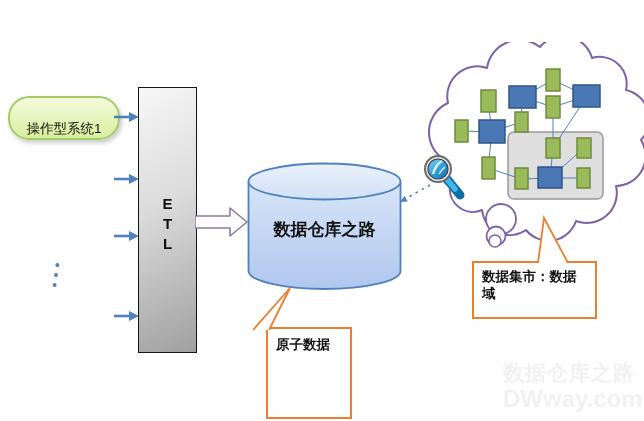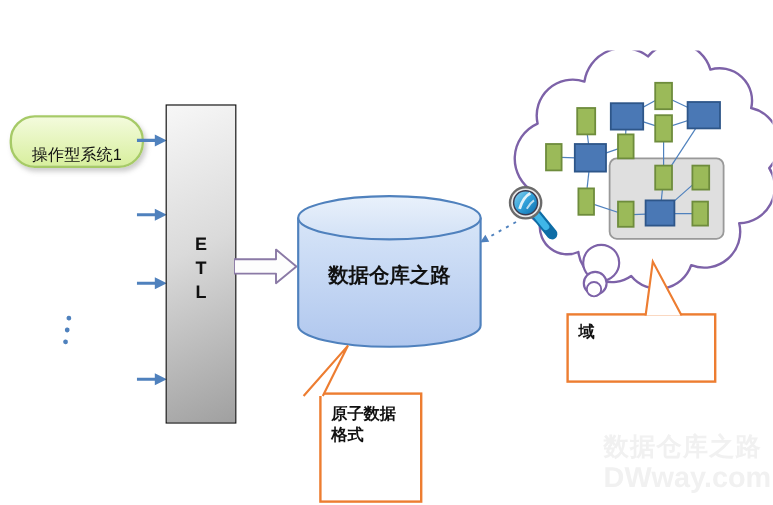--- a/index.html
+++ b/index.html
@@ -115,27 +115,27 @@
         </linearGradient>
       </defs>
       <path d="M1.5,19.5 L1.5,109 A76,18 0 0 0 153.5,109 L153.5,19.5" fill="url(#cylBody)" stroke="#4f81bd" stroke-width="1.8"></path>
       <ellipse cx="77.5" cy="19.5" rx="76" ry="18" fill="url(#cylTop)" stroke="#4f81bd" stroke-width="1.8"></ellipse>
     </svg>
     <div class="cyl-label">数据仓库之路</div>
   </div>
 
   <div class="callout callout-1">
     <div>原子数据</div>
-    <div>格式</div>
   </div>
   <svg class="tail tail-1" viewBox="0 0 46 46">
     <path d="M3,45 L40,3 L19,45" fill="#ffffff" stroke="#ed7d31" stroke-width="1.8"></path>
   </svg>
 
   <div class="callout callout-2">
+    <div>数据集市：数据</div>
     <div>域</div>
   </div>
   <svg class="tail tail-2" viewBox="0 0 40 50">
     <path d="M4,48 L10,3 L34,48" fill="#ffffff" stroke="#ed7d31" stroke-width="1.8"></path>
   </svg>
 
   <svg class="cloud-scene" viewBox="0 0 251 235">
     <defs>
       <linearGradient id="lensG" x1="0" y1="0" x2="1" y2="1">
         <stop offset="0" stop-color="#8ed6f2"></stop>

